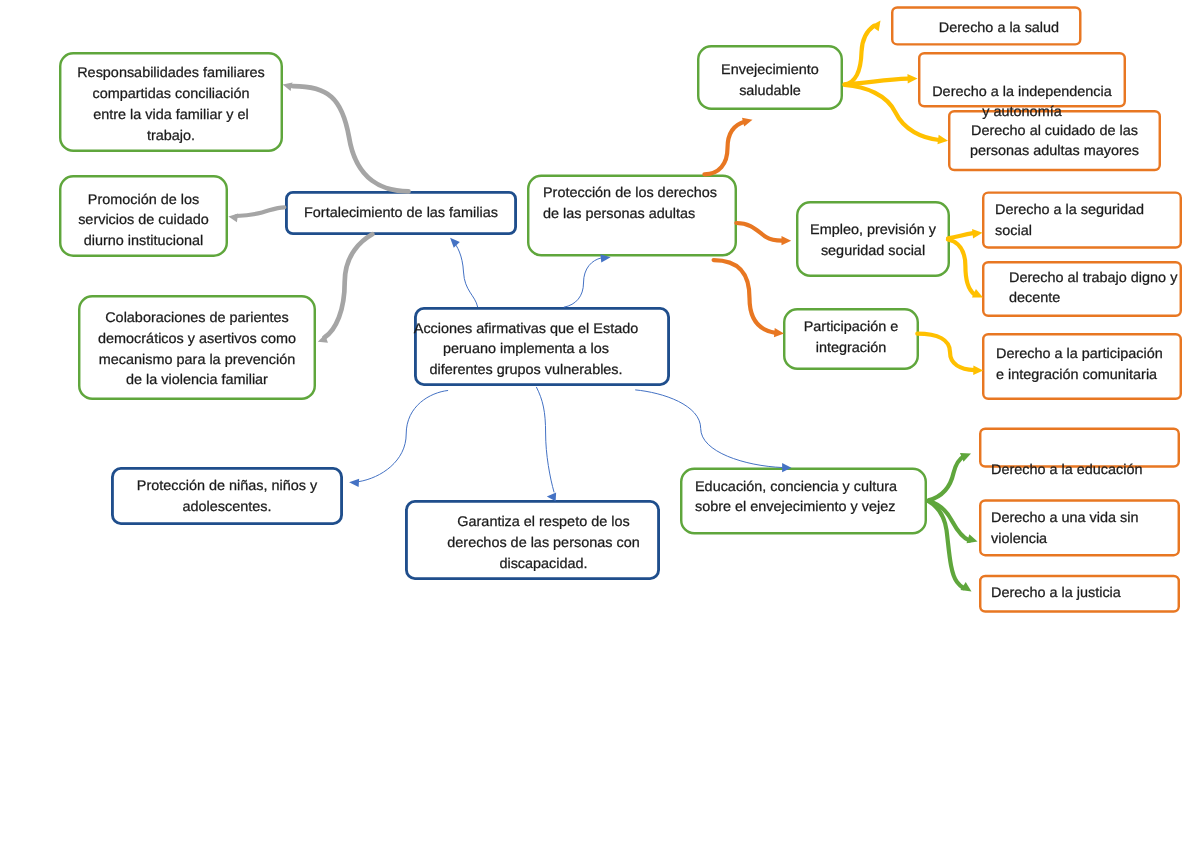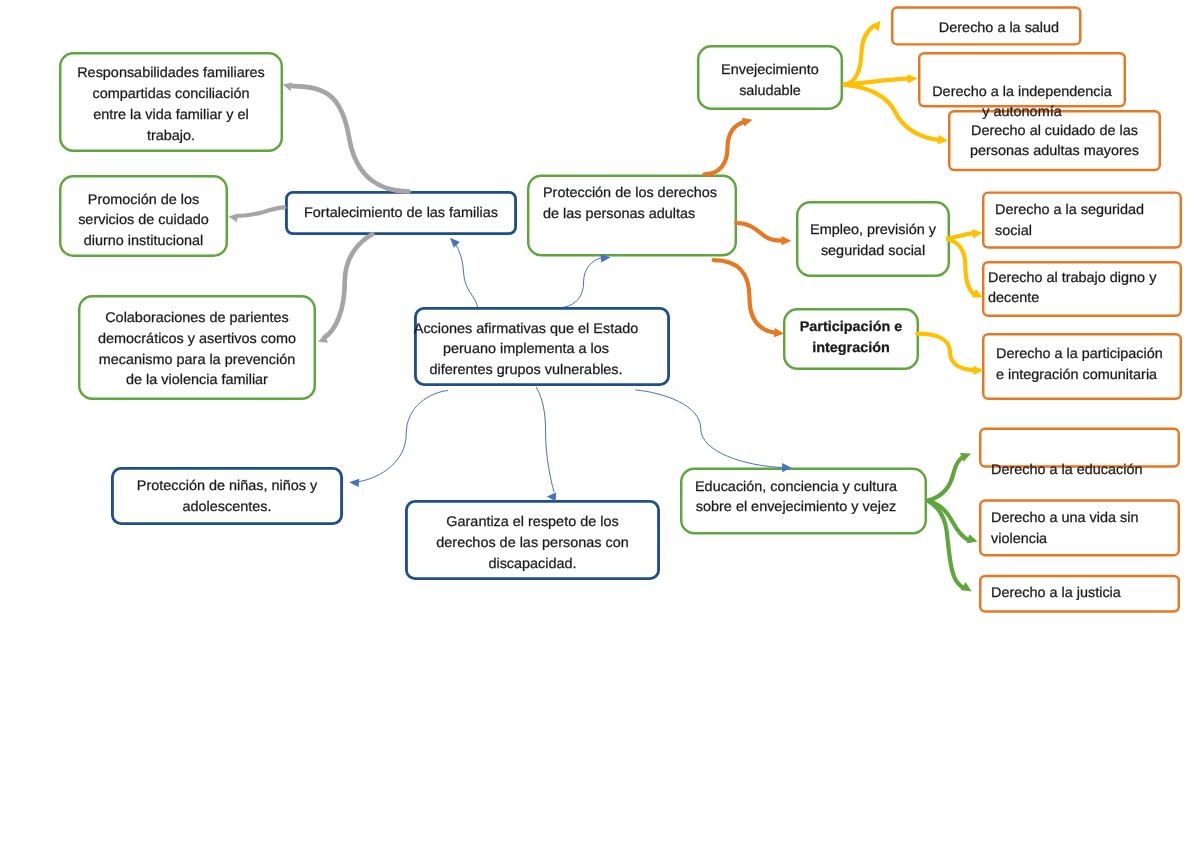--- a/index.html
+++ b/index.html
@@ -200,39 +200,39 @@
         <span class="tl">seguridad social</span>
       </div>
     </div>
   <div class="node" style="left: 982px; top: 191.4px; width: 200px; height: 57.4px;">
       <div class="txt al-left" style="top: 7.9px; left: 13.1px;">
         <span class="tl">Derecho a la seguridad</span>
         <span class="tl">social</span>
       </div>
     </div>
   <div class="node" style="left: 982px; top: 261px; width: 200px; height: 56px;">
-      <div class="txt al-left" style="top: 5.6px; left: 6px;">
+      <div class="txt al-left" style="top: 5.6px; left: 27px;">
         <span class="tl">Derecho al trabajo digno y</span>
         <span class="tl">decente</span>
       </div>
     </div>
-  <div class="node" style="left: 783px; top: 308px; width: 136px; height: 62px; font-weight: bold;">
+  <div class="node" style="left: 783px; top: 308px; width: 136px; height: 62px;">
       <div class="txt al-center" style="top: 8.2px;">
         <span class="tl">Participación e</span>
         <span class="tl">integración</span>
       </div>
     </div>
   <div class="node" style="left: 982px; top: 333px; width: 200px; height: 67px; border-radius: 15px;">
       <div class="txt al-left" style="top: 9.9px; left: 13.9px;">
         <span class="tl">Derecho a la participación</span>
         <span class="tl">e integración comunitaria</span>
       </div>
     </div>
   <div class="node" style="left: 680px; top: 467.5px; width: 247px; height: 67px;">
-      <div class="txt al-left" style="top: 8.2px; left: 14.8px; text-align: center;">
+      <div class="txt al-left" style="top: 8.2px; left: 14.8px;">
         <span class="tl">Educación, conciencia y cultura</span>
         <span class="tl">sobre el envejecimiento y vejez</span>
       </div>
     </div>
   <div class="node" style="left: 979px; top: 427.5px; width: 201px; height: 40.3px; margin-top: 24px;">
       <div class="txt al-left" style="top: 7.4px; left: 12.4px;">
         <span class="tl">Derecho a la educación</span>
       </div>
     </div>
   <div class="node" style="left: 979px; top: 499.2px; width: 201px; height: 57.2px;">
@@ -245,20 +245,20 @@
       <div class="txt al-left" style="top: 7.6px; left: 12.4px;">
         <span class="tl">Derecho a la justicia</span>
       </div>
     </div>
   <div class="node" style="left: 111px; top: 467px; width: 232px; height: 58px;">
       <div class="txt al-center" style="top: 8.3px;">
         <span class="tl">Protección de niñas, niños y</span>
         <span class="tl">adolescentes.</span>
       </div>
     </div>
-  <div class="node" style="left: 405px; top: 500px; width: 255px; height: 80px;">
+  <div class="node" style="left: 416px; top: 500px; width: 255px; height: 80px;">
       <div class="txt al-center" style="top: 11.3px;">
         <span class="tl">Garantiza el respeto de los</span>
         <span class="tl">derechos de las personas con</span>
         <span class="tl">discapacidad.</span>
       </div>
     </div>
 </div>
 
 </body></html>

